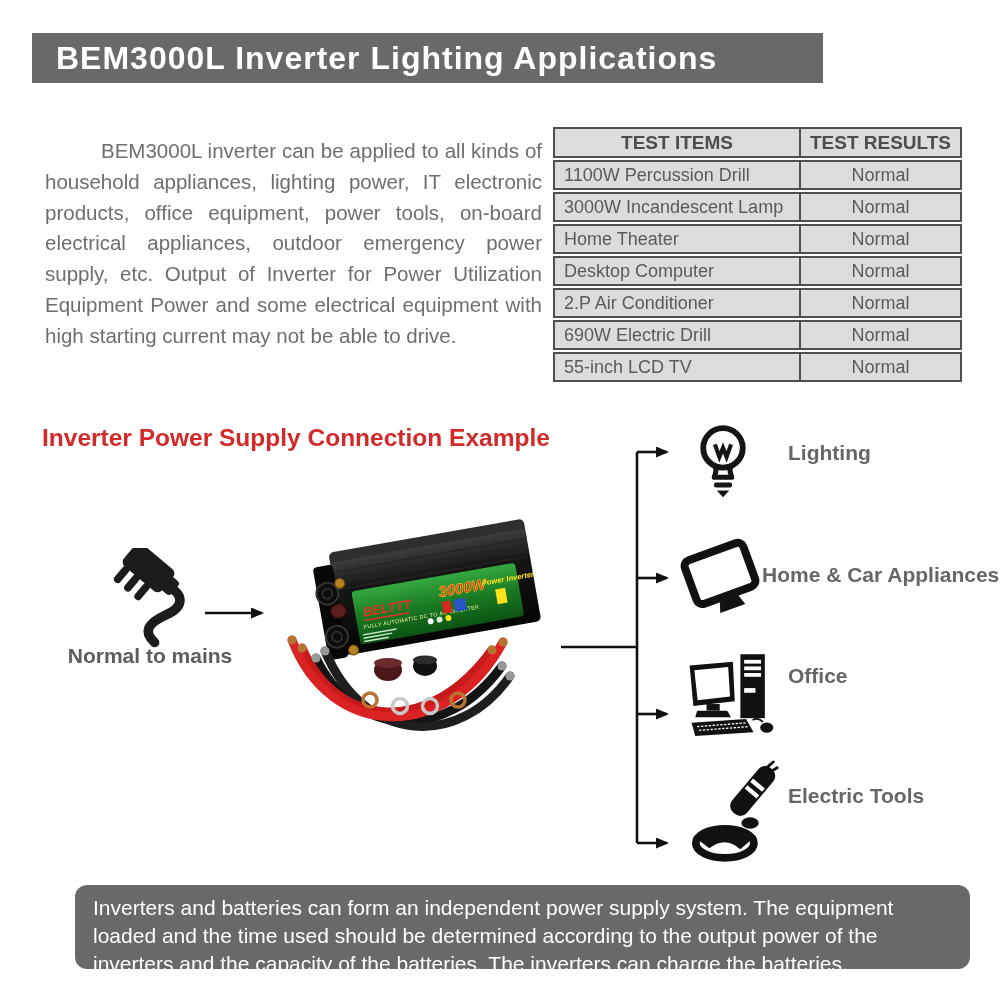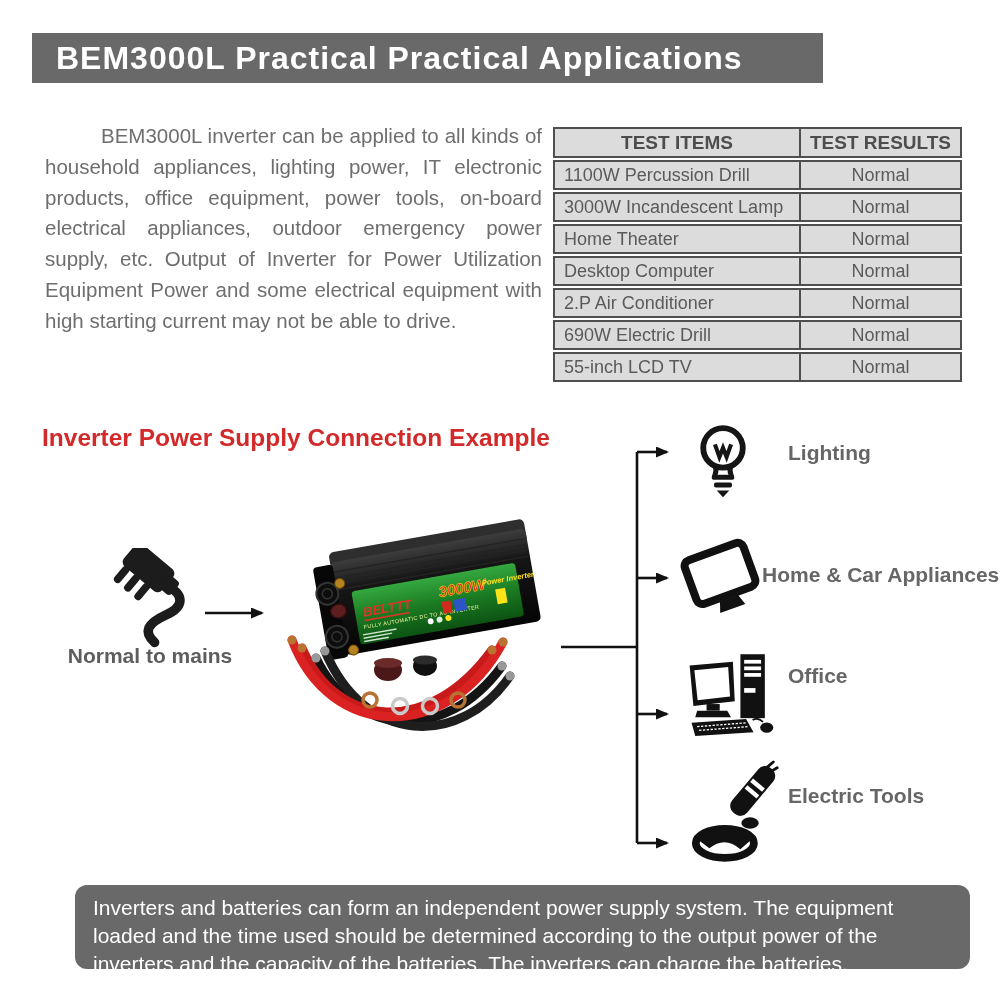--- a/index.html
+++ b/index.html
@@ -3,21 +3,21 @@
 <meta charset="utf-8">
 <style>
   html,body{margin:0;padding:0;background:#fff;}
   .page{position:relative;width:1000px;height:1000px;background:#ffffff;overflow:hidden;
         font-family:"Liberation Sans","DejaVu Sans",sans-serif;}
 
   .banner{position:absolute;left:32px;top:33px;width:791px;height:50px;background:#696969;
           color:#ffffff;font-weight:bold;font-size:32px;line-height:50px;
           padding-left:24px;box-sizing:border-box;letter-spacing:1px;white-space:nowrap;}
 
-  .intro{position:absolute;left:45px;top:121px;width:497px;height:254px;color:#6e6e6e;
+  .intro{position:absolute;left:45px;top:136px;width:497px;height:254px;color:#6e6e6e;
          font-size:20.5px;line-height:30.8px;text-align:justify;text-indent:56px;overflow:hidden;}
 
   .ttable{position:absolute;left:553px;top:127px;width:409px;box-sizing:border-box;}
   .trow{display:grid;grid-template-columns:246px 1fr;background:#dcdcdc;
         border:2px solid #4f4f4f;margin-bottom:2px;box-sizing:border-box;}
   .trow .c1{border-right:2px solid #4f4f4f;padding:2px 0 2px 9px;font-size:18px;color:#5a5a5a;line-height:22px;white-space:nowrap;overflow:hidden;}
   .trow .c2{text-align:center;font-size:18px;color:#5a5a5a;padding:2px 0;line-height:22px;}
   .trow.head .c1,.trow.head .c2{font-weight:bold;color:#4d4d4d;text-align:center;padding-left:0;font-size:19px;line-height:23px;}
 
   .conn-title{position:absolute;left:42px;top:424px;color:#d22a2a;font-weight:bold;font-size:24.5px;white-space:nowrap;}
@@ -35,21 +35,21 @@
 
   .footer{position:absolute;left:55px;top:885px;width:895px;height:84px;background:#696969;
           border-radius:12px;color:#ffffff;font-size:21px;line-height:28px;
           padding:9px 18px;box-sizing:border-box;overflow:hidden;margin-left:20px;}
 </style>
 </head>
 <body>
 
 <div class="page">
 
-  <div class="banner">BEM3000L Practical Practical Applications</div>
+  <div class="banner">BEM3000L Inverter Lighting Applications</div>
 
   <div class="intro">BEM3000L inverter can be applied to all kinds of household appliances, lighting power, IT electronic products, office equipment, power tools, on-board electrical appliances, outdoor emergency power supply, etc. Output of Inverter for Power Utilization Equipment Power and some electrical equipment with high starting current may not be able to drive.</div>
 
   <div class="ttable">
     <div class="trow head">
       <div class="c1">TEST ITEMS</div>
       <div class="c2">TEST RESULTS</div>
     </div>
     <div class="trow">
       <div class="c1">1100W Percussion Drill</div>

